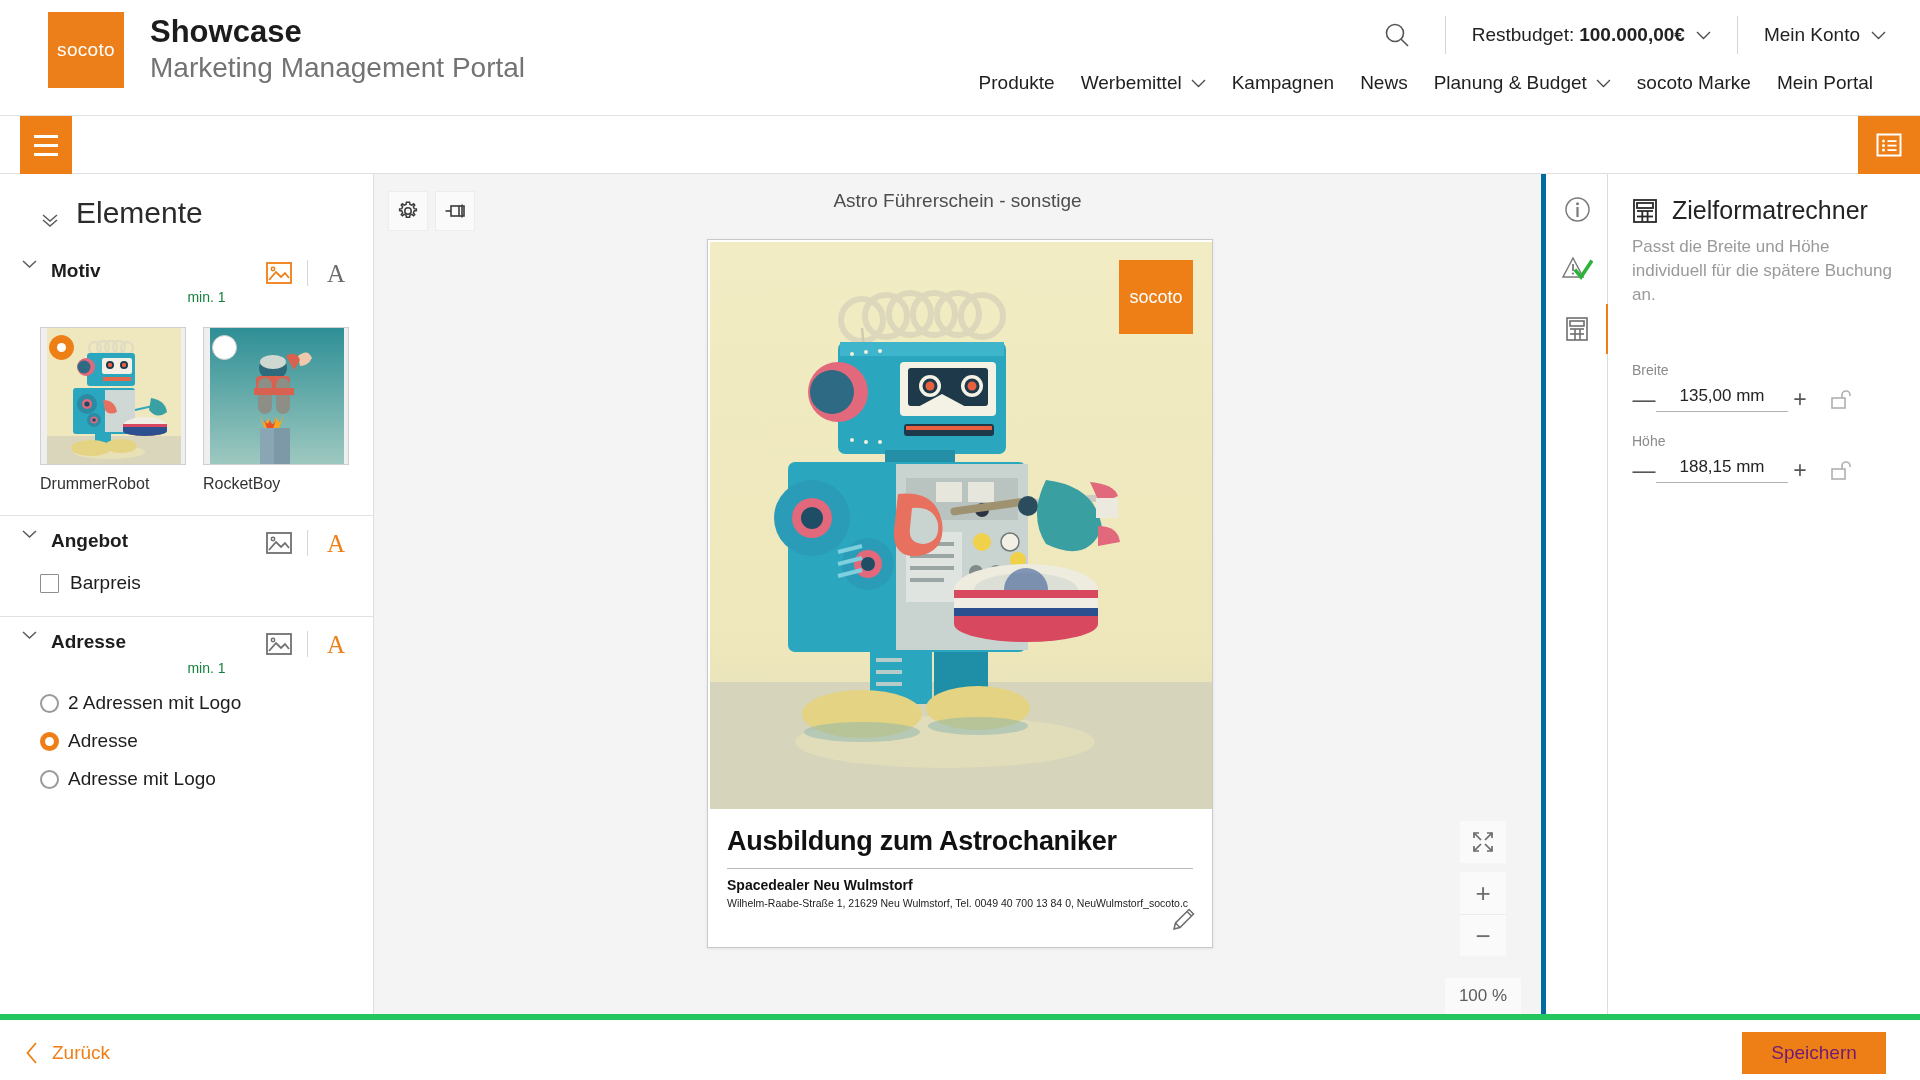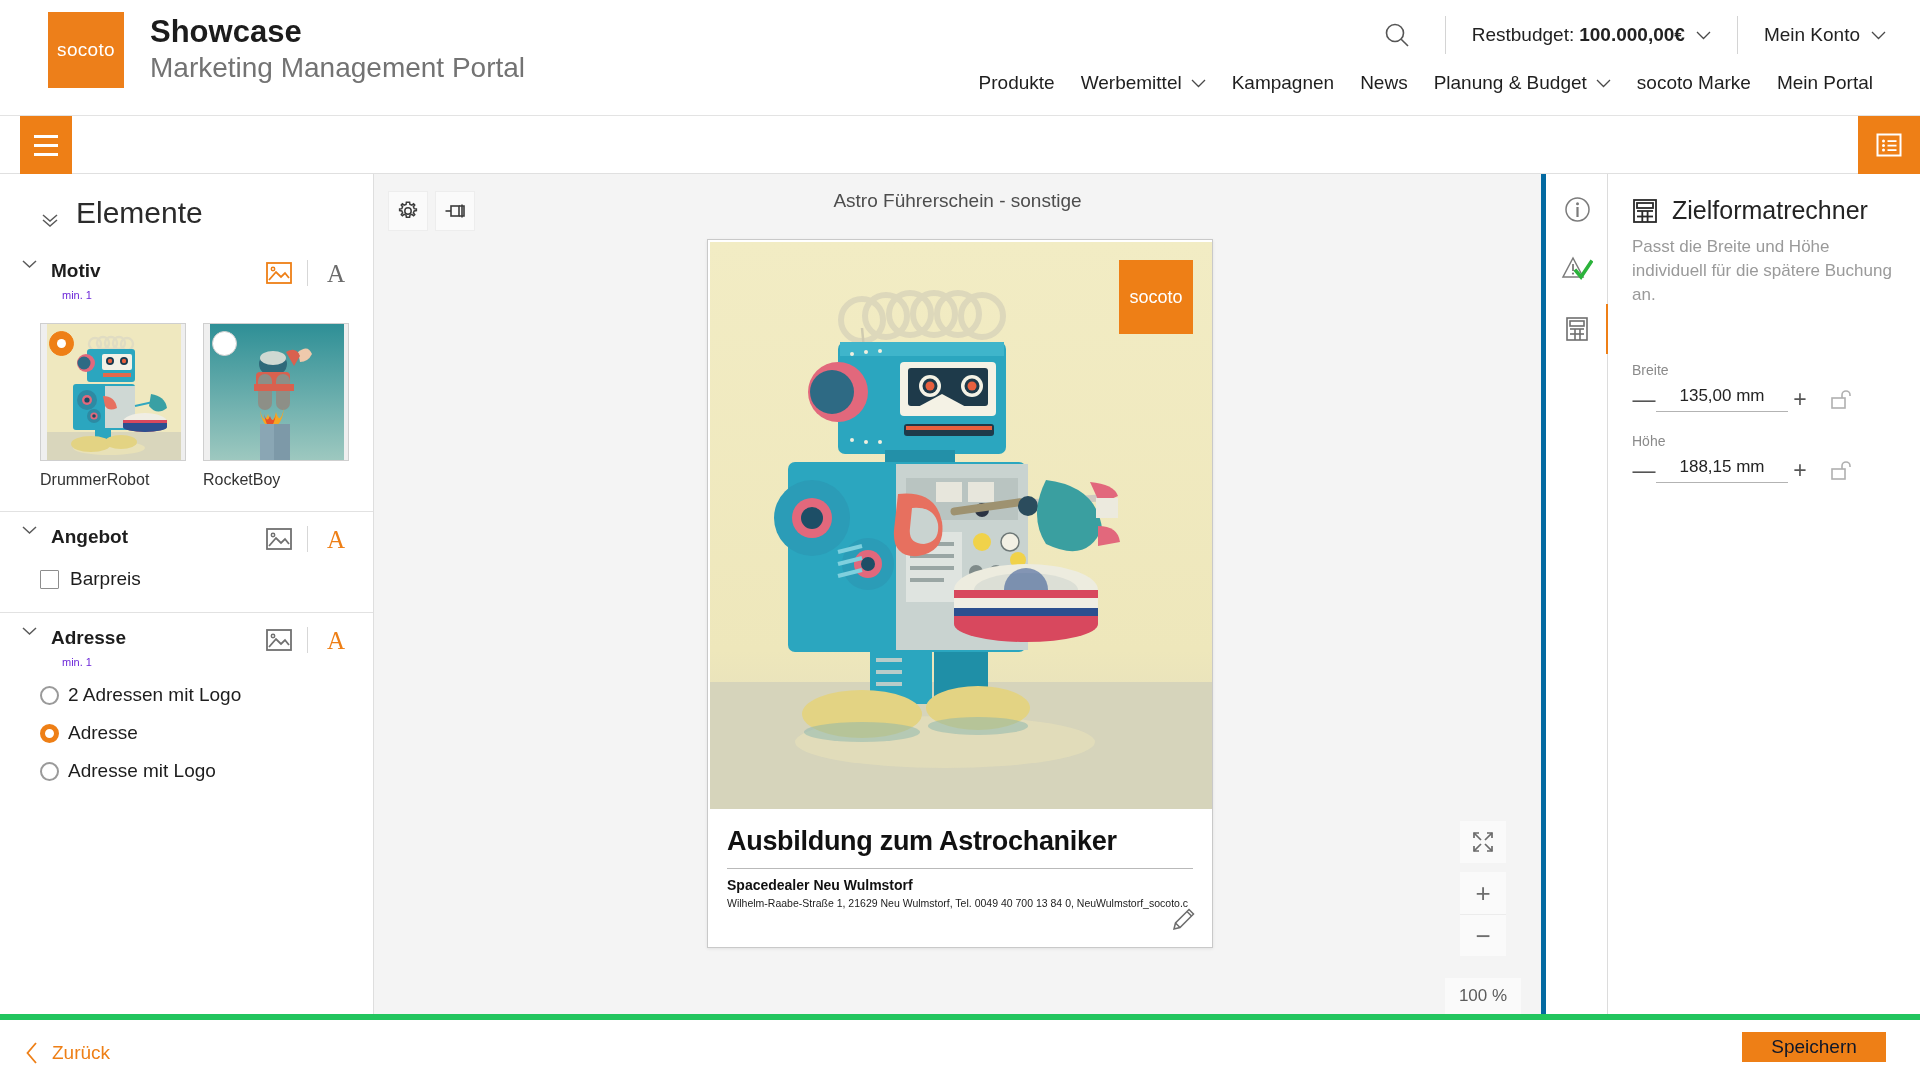--- a/index.html
+++ b/index.html
@@ -73,21 +73,21 @@
   .sb-head { display: flex; align-items: flex-end; padding: 22px 0 16px 40px; }
   .sb-head-title { font-size: 30px; font-weight: 300; color: #2b2b2b; margin-left: 16px; }
   .dchev { color: #666; }
 
   .group { border-bottom: 1px solid #e2e2e2; padding: 14px 22px 22px 22px; position: relative; }
   .group.nb { border-bottom: none; }
   .grow { display: flex; }
   .g-title { font-size: 19px; font-weight: 700; color: #1d1d1d; margin-left: 14px; }
   .g-actions { margin-left: auto; display: flex; align-items: center; }
   .g-actions .isep { width: 1px; height: 26px; background: #d7d7d7; margin: 0 13px; }
-  .g-min { font-size: 11px; color: #6d28d9; margin-left: 40px; margin-top: 3px; }
+  .g-min { font-size: 14px; color: #15803d; margin-left: 40px; margin-top: 3px; text-align: center; }
   .ic-btn { width: 30px; height: 26px; display:flex; align-items:center; justify-content:center; cursor:pointer; }
   .a-glyph { font-size: 25px; font-weight: 400; line-height: 1; font-family: "Liberation Serif", serif; }
   .a-grey { color: #6c6c6c; }
   .a-orange { color: #ee7f16; }
 
   .thumbs { display: flex; gap: 17px; margin-top: 22px; margin-left: 18px; }
   .thumb-wrap { width: 146px; }
   .thumb {
     width: 146px; height: 138px; border: 1px solid #cfcfcf; background: #efefef;
     position: relative; overflow: hidden; cursor: pointer;
@@ -200,22 +200,22 @@
   .footer {
     position: absolute; left: 0; bottom: 0; width: 1920px; height: 66px;
     background: #fff; border-top: 6px solid #22c55e;
   }
   .back-btn {
     position: absolute; left: 26px; top: 13px; display: flex; align-items: center;
     color: #ee7f16; font-size: 19px; cursor: pointer; height: 40px;
   }
   .back-btn .lchev { margin-right: 14px; }
   .save-btn {
-    position: absolute; right: 34px; top: 12px; width: 144px; height: 30px;
-    background: #ee7f16; color: #0f172a; font-size: 19px;
+    position: absolute; right: 34px; top: 12px; width: 144px; height: 42px;
+    background: #ee7f16; color: #701a75; font-size: 19px;
     display:flex; align-items:center; justify-content:center; cursor:pointer; border: none;
     font-family: "Liberation Sans", sans-serif;
   }
 
   svg { display: block; }
 </style>
 </head>
 <body>
 
 <div class="header">

